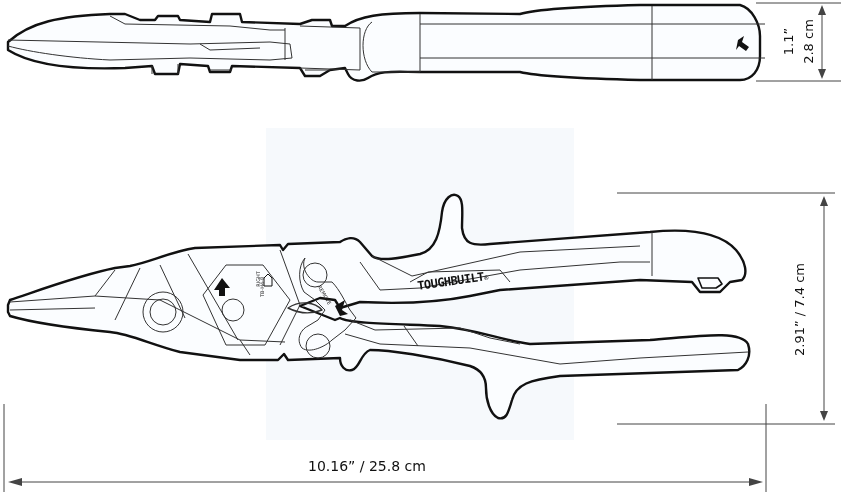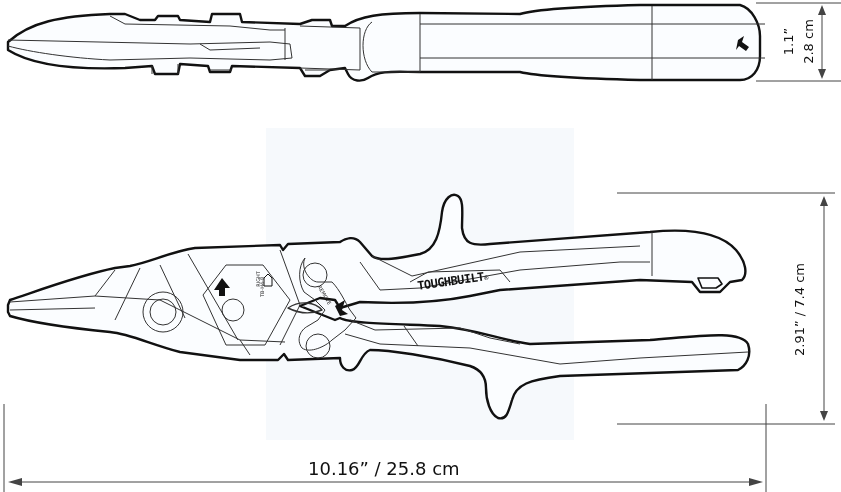--- a/index.html
+++ b/index.html
@@ -1,19 +1,19 @@
 <!DOCTYPE html>
 <html><head>
 <meta charset="utf-8">
 <style>
   html, body { margin:0; padding:0; background:#ffffff; }
   body { width:841px; height:492px; position:relative; overflow:hidden; font-family:"DejaVu Sans", sans-serif; }
   svg { position:absolute; left:0; top:0; }
   .dim-text { position:absolute; color:#111; font-family:"DejaVu Sans", sans-serif; white-space:nowrap; }
-  .dim-h { font-size:18px; }
+  .dim-h { font-size:14px; }
   .dim-v { font-size:13px; transform-origin:center center; transform:rotate(-90deg); }
   .brand { position:absolute; font-family:"DejaVu Sans Mono", monospace; font-weight:bold; font-size:12px; color:#111; transform:rotate(-8deg); letter-spacing:-0.5px; }
   .mini { position:absolute; font-size:5px; color:#222; font-family:"DejaVu Sans", sans-serif; }
 </style>
 </head>
 <body>
 
 <svg width="841" height="492" viewBox="0 0 841 492">
 
   <rect x="266" y="128" width="308" height="312" fill="#f6f9fc"></rect>

